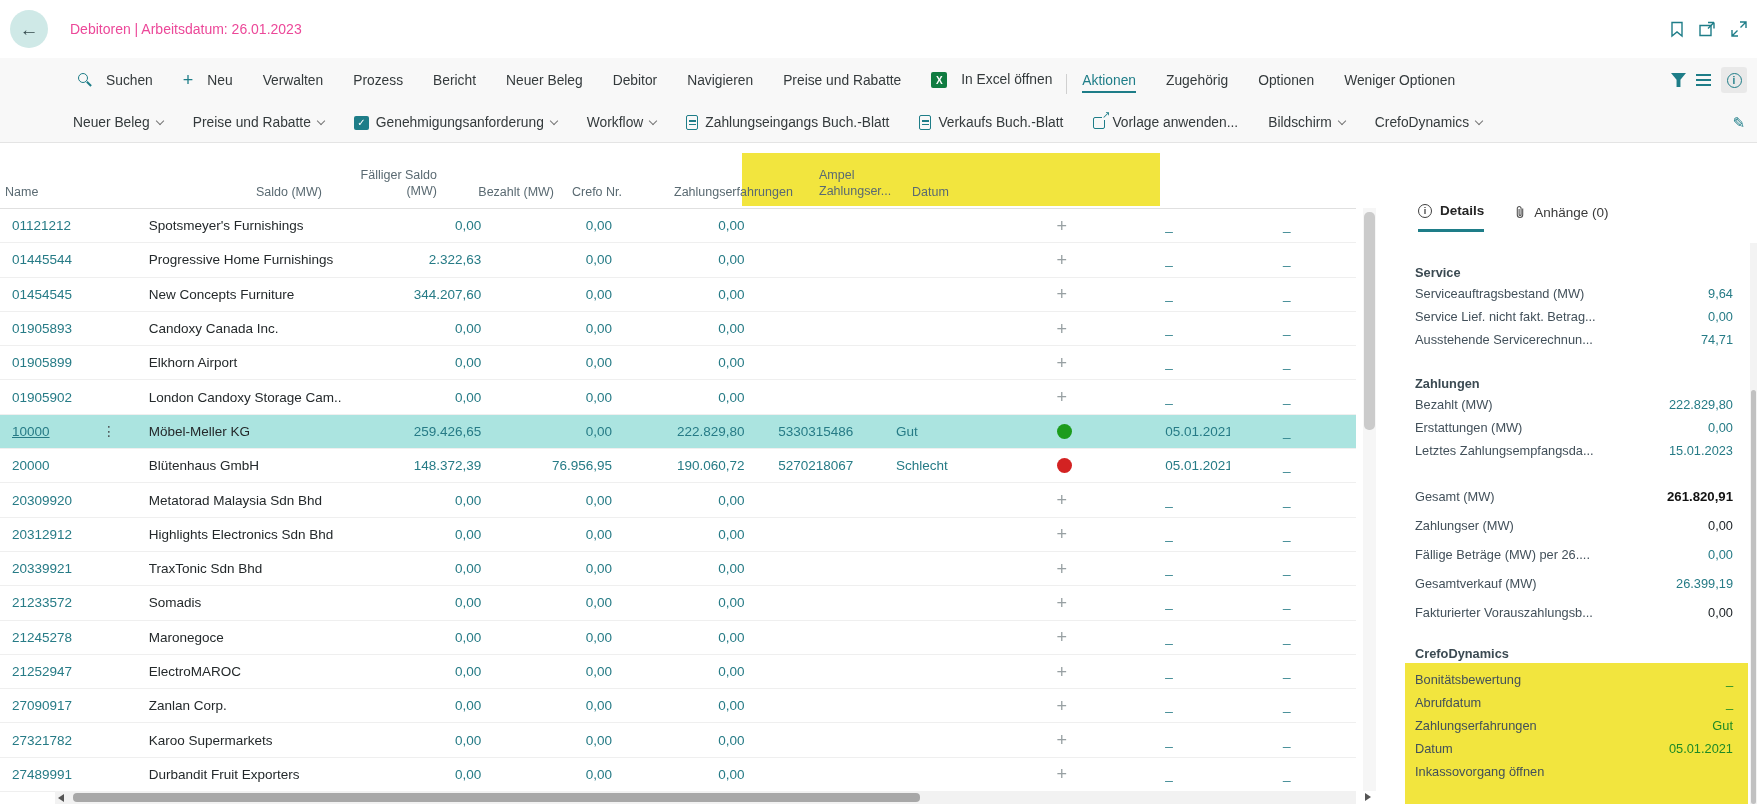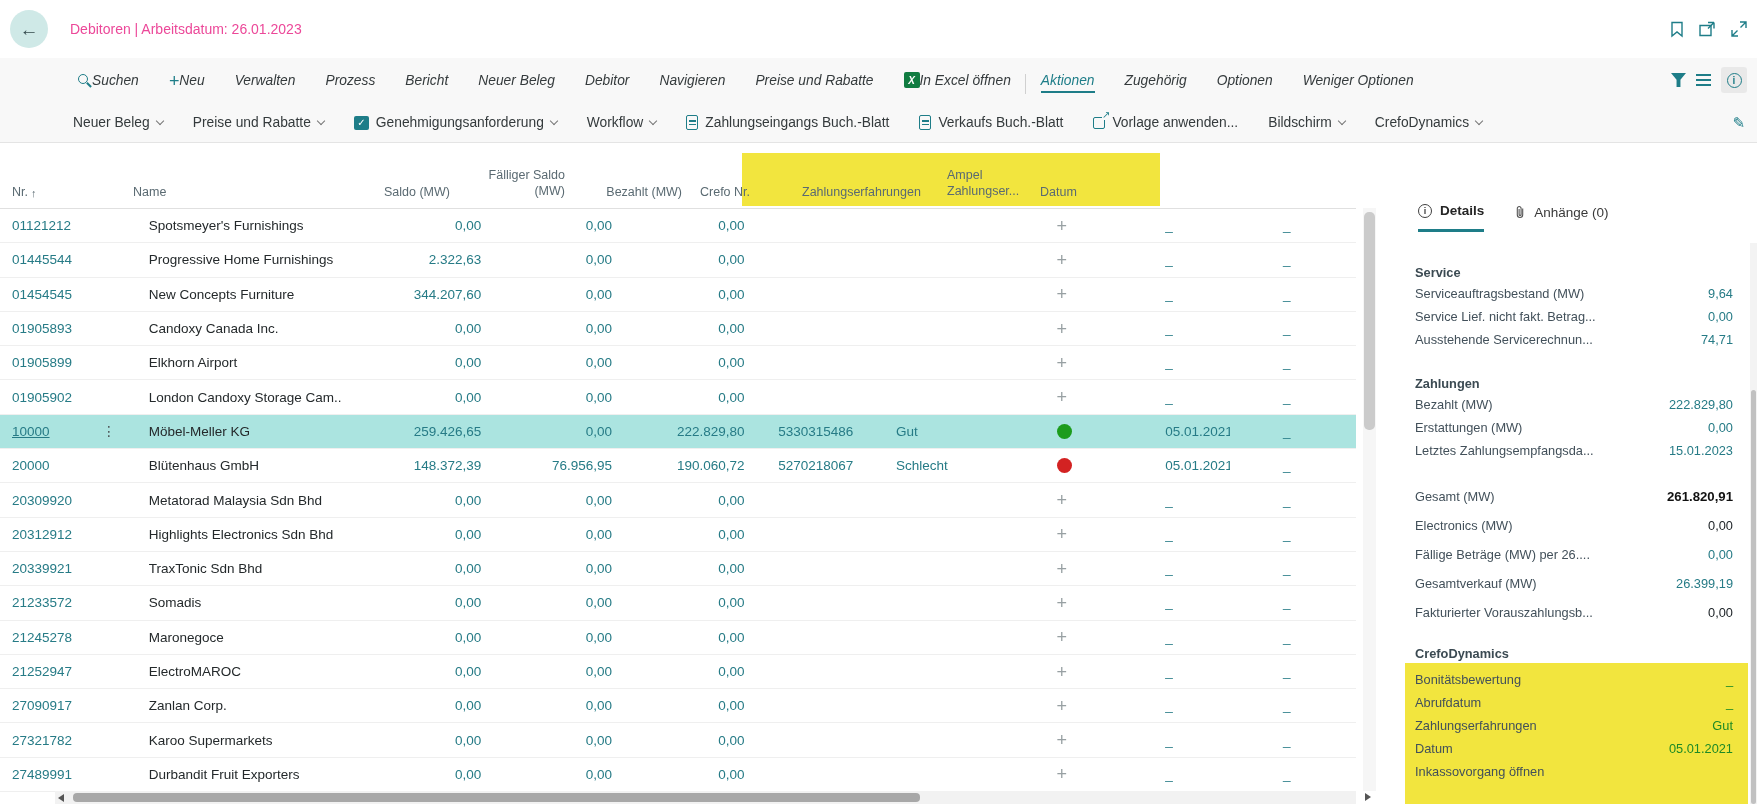--- a/index.html
+++ b/index.html
@@ -11,21 +11,21 @@
   .back { width:38px; height:38px; margin-left:10px; border-radius:50%; background:#cfe9e7; display:flex; align-items:center; justify-content:center; cursor:pointer; }
   .back-arrow { font-size:19px; color:#33494c; line-height:1; }
   .page-title { margin-left:22px; font-size:14px; color:#ec4899; }
   .tb-icons { position:absolute; right:10px; top:0; height:58px; display:flex; align-items:center; gap:15px; }
   .tb-icons svg { display:block; }
 
   
   .cmdarea { position:absolute; top:58px; left:0; right:0; height:85px; background:#f8f8f8; border-bottom:1px solid #e4e4e4; }
   .menubar { position:relative; height:44px; display:flex; align-items:center; padding-left:78px; }
   .mi-wrap, .ab-wrap { display:flex; align-items:center; gap:30px; }
-  .mi { position:relative; display:flex; align-items:flex-end; gap:0; font-size:13.8px; color:#343a3c; cursor:pointer; white-space:nowrap;font-style:italic; }
+  .mi { position:relative; display:flex; align-items:flex-start; gap:14px; font-size:13.8px; color:#343a3c; cursor:pointer; white-space:nowrap; }
   .mi.active { color:#1e7d88; border-bottom:2px solid #1e7d88; padding-bottom:3px; margin-bottom:-5px; }
   .mi.sep::before { content:""; position:absolute; left:-16px; top:1px; height:20px; border-left:1px solid #d0d0d0; }
   .mi-icon { display:none; align-items:center; justify-content:center; }
   .mi-icon[data-name] { display:inline-flex; }
 
   
   .mb-icons { position:absolute; right:10px; top:0; height:44px; display:flex; align-items:center; gap:10px; }
   .icon-filter { width:15px; height:14px; background:#1e7d88; clip-path:polygon(0 0,100% 0,63% 48%,63% 100%,37% 100%,37% 48%); cursor:pointer; }
   .icon-list { width:15px; height:12px; background:repeating-linear-gradient(to bottom,#1e7d88 0 2px,transparent 2px 5px); cursor:pointer; }
   .icon-info-box { width:26px; height:26px; border-radius:3px; background:#e9e9e9; display:flex; align-items:center; justify-content:center; cursor:pointer; }
@@ -291,24 +291,20 @@
           </span>
         </div>
       <span class="personalize" data-name="personalize-icon">✎</span>
     </nav>
   </div>
 
   <main class="content" data-name="main-content">
 
     <div class="thead" data-name="table-header">
       <div class="hl-band" data-name="header-highlight-band"></div>
-      <div class="th c-nr" data-name="column-header-nr">
-        <span>Nr.</span>
-          <span class="sort-arrow" data-name="sort-ascending-icon">↑</span>
-      </div>
       <div class="th c-name" data-name="column-header-name">
           <span>Name</span>
         </div>
       <div class="th c-saldo num-h" data-name="column-header-saldo">
           <span>Saldo (MW)</span>
         </div>
       <div class="th c-faellig two right-al" data-name="column-header-faelliger-saldo">
         <span>Fälliger Saldo</span>
           <span>(MW)</span>
       </div>
@@ -793,21 +789,21 @@
       <div class="psec sec-totals" data-name="panel-section-totals">
 
         <div>
 
             <div class="prow" data-name="panel-field">
               <span class="plabel" data-name="panel-field-label">Gesamt (MW)</span>
               <span class="pvalue bold" data-name="panel-field-value">261.820,91</span>
             </div>
 
             <div class="prow" data-name="panel-field">
-              <span class="plabel" data-name="panel-field-label">Electronics (MW)</span>
+              <span class="plabel" data-name="panel-field-label">Zahlungser (MW)</span>
               <span class="pvalue black" data-name="panel-field-value">0,00</span>
             </div>
 
             <div class="prow" data-name="panel-field">
               <span class="plabel" data-name="panel-field-label">Fällige Beträge (MW) per 26....</span>
               <span class="pvalue teal" data-name="panel-field-value">0,00</span>
             </div>
 
             <div class="prow" data-name="panel-field">
               <span class="plabel" data-name="panel-field-label">Gesamtverkauf (MW)</span>

